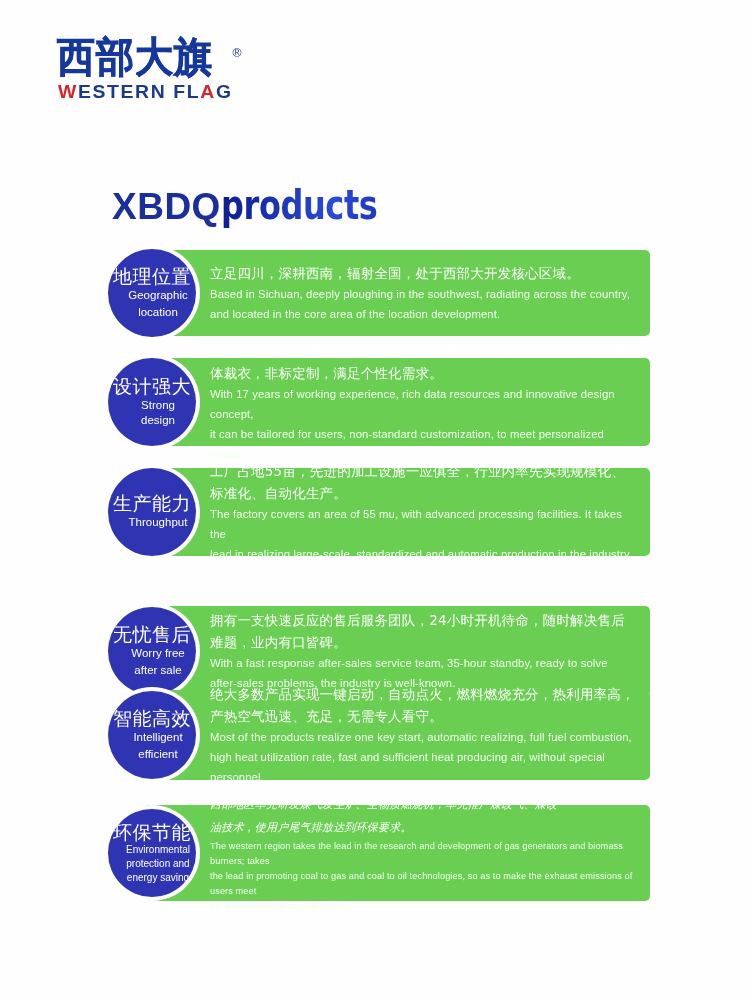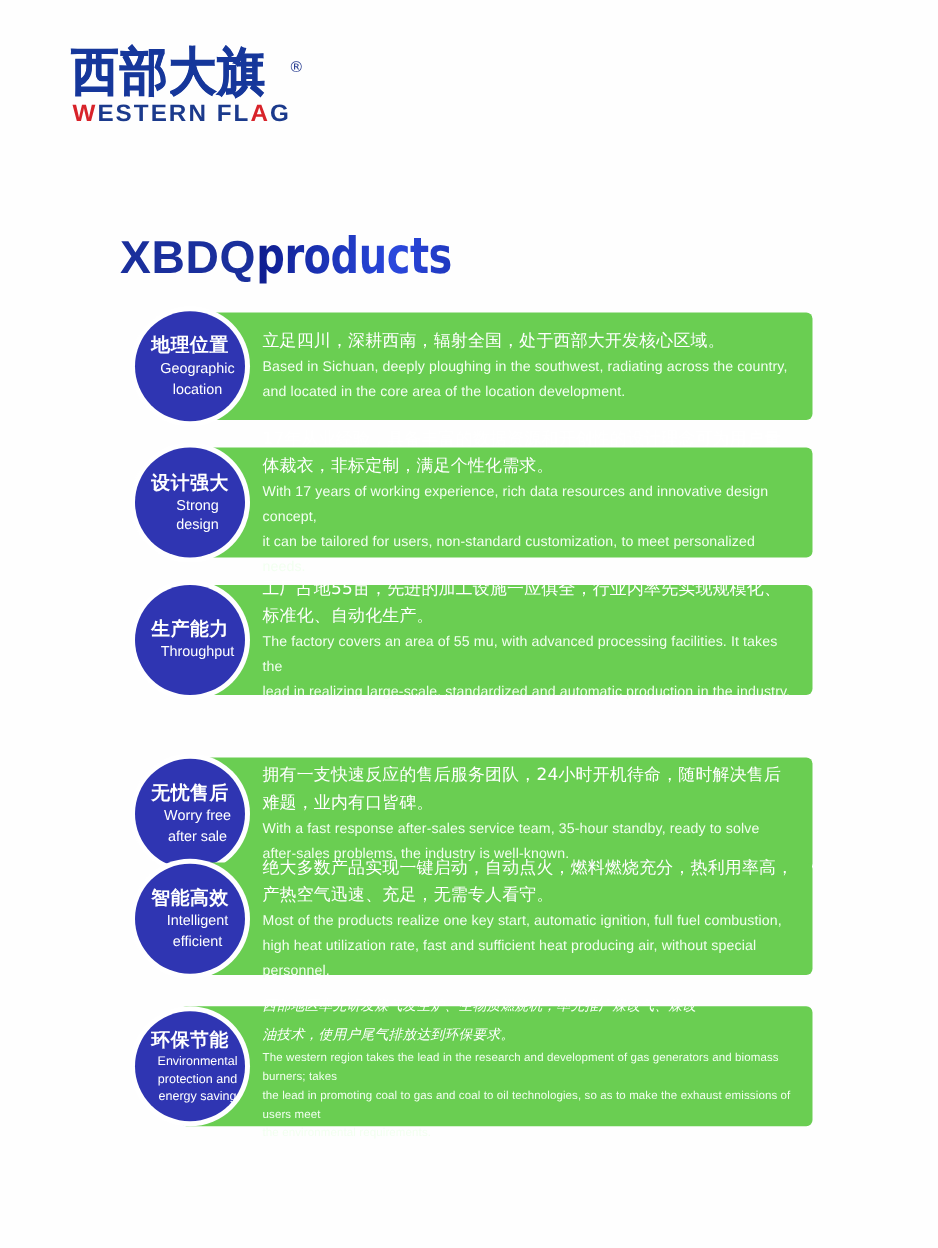--- a/index.html
+++ b/index.html
@@ -62,21 +62,21 @@
     white-space: nowrap;
     transform: scaleX(1.02);
     transform-origin: left top;
   }
   .logo-en .red { color: #d8232a; }
   .logo-en .reddot { color: #d8232a; }
 
   
   .page-title {
     position: absolute;
-    left: 96px;
+    left: 112px;
     top: 182px;
     white-space: nowrap;
     line-height: 46px;
   }
   .title-a {
     font-family: "Liberation Sans", sans-serif;
     font-weight: 700;
     font-size: 37px;
     letter-spacing: 0.5px;
     color: #1a2f9c;
@@ -137,22 +137,22 @@
     color: #ffffff;
     text-align: center;
     display: flex;
     flex-direction: column;
     align-items: center;
     justify-content: center;
     padding: 0 6px;
   }
   .circle .cn {
     font-family: "DejaVu Sans", sans-serif;
-    font-weight: 700;
-    font-size: 15px;
+    font-weight: 400;
+    font-size: 19px;
     line-height: 19px;
     letter-spacing: 0.5px;
     white-space: nowrap;
   }
   .circle .en {
     font-family: "Liberation Sans", sans-serif;
     font-weight: 400;
     font-size: 11.5px;
     line-height: 15px;
     margin-top: 2px;
@@ -272,21 +272,21 @@
       <div class="bar"></div>
       <div class="ring"></div>
       <div class="circle">
         <div class="cn">智能高效</div>
         <div class="en">Intelligent</div>
         <div class="en">efficient</div>
       </div>
       <div class="text">
         <div class="cn">绝大多数产品实现一键启动，自动点火，燃料燃烧充分，热利用率高，</div>
         <div class="cn">产热空气迅速、充足，无需专人看守。</div>
-        <div class="en">Most of the products realize one key start, automatic ignition, full fuel combustion,</div>
+        <div class="en">Most of the products realize one key start, automatic realizing, full fuel combustion,</div>
         <div class="en">high heat utilization rate, fast and sufficient heat producing air, without special personnel.</div>
       </div>
     </div>
 
     <div class="row dense" style="top:805px;height:96px;">
       <div class="bar"></div>
       <div class="ring"></div>
       <div class="circle small-en">
         <div class="cn">环保节能</div>
         <div class="en">Environmental</div>

